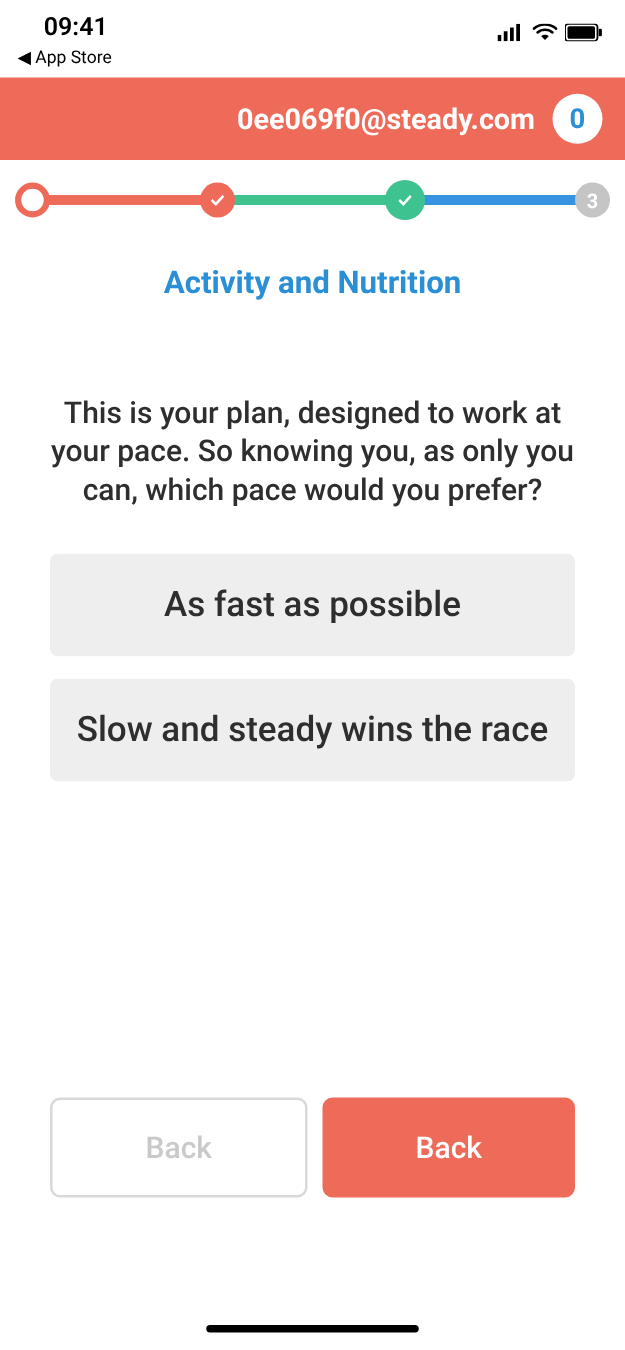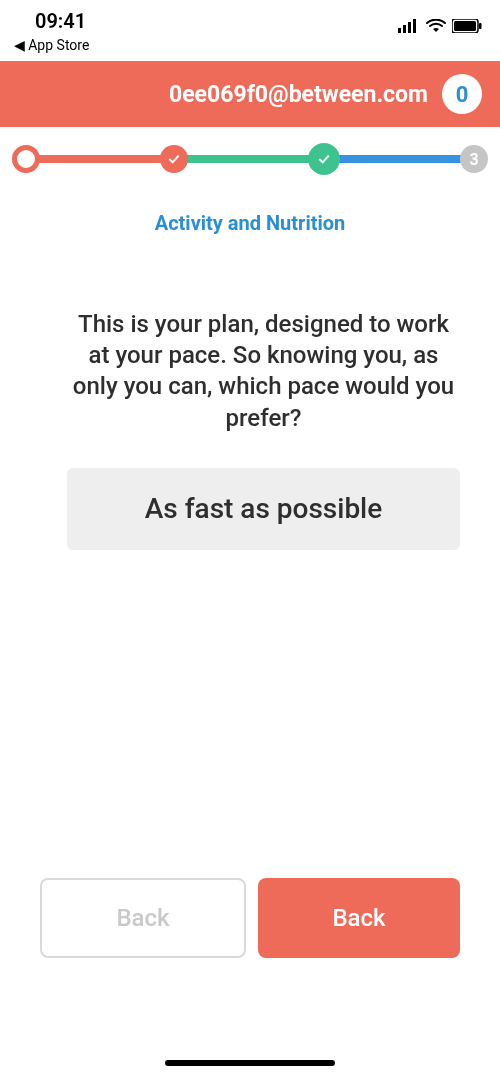--- a/index.html
+++ b/index.html
@@ -104,29 +104,28 @@
   }
   .node.pending {
     background: #c5c5c5;
     color: #fff;
   }
   .node svg { width: 16px; height: 16px; stroke: #fff; stroke-width: 3; fill: none; }
   
   .section-title {
     text-align: center;
     color: #2a8fd4;
-    font-size: 20px;
+    font-size: 25px;
     font-weight: 700;
     margin-top: 20px;
   }
   
   .body-wrap {
     padding: 0 40px;
     margin-top: 74px;
-    margin-left: 27px;
   }
   .question {
     font-size: 24px;
     line-height: 1.3;
     text-align: center;
     color: #2e2e2e;
     font-weight: 500;
     margin-bottom: 34px;
   }
   .option {
@@ -224,21 +223,21 @@
           <rect x="0" y="0" width="26" height="14" rx="3" fill="none" stroke="#000" stroke-width="1.5"></rect>
           <rect x="2" y="2" width="22" height="10" rx="1.5" fill="#000"></rect>
           <rect x="27" y="4" width="2.5" height="6" rx="1" fill="#000"></rect>
         </svg>
     </span>
   </div>
 </div>
 <div class="back-appstore">◀ App Store</div>
 
 <div class="header">
-  <span class="header-email">0ee069f0@between.com</span>
+  <span class="header-email">0ee069f0@steady.com</span>
   <span class="header-badge">0</span>
 </div>
 
 <div class="stepper">
   <div class="stepper-track">
     <div class="seg red"></div>
     <div class="seg green"></div>
     <div class="seg blue"></div>
   </div>
   <div class="stepper-nodes">
@@ -258,20 +257,23 @@
 </div>
 
 <div class="section-title">Activity and Nutrition</div>
 
 <div class="body-wrap">
   <div class="question">This is your plan, designed to work at your pace. So knowing you, as only you can, which pace would you prefer?</div>
 
   <div class="option">
     <span>As fast as possible</span>
   </div>
+  <div class="option">
+    <span>Slow and steady wins the race</span>
+  </div>
 </div>
 
 <div class="footer">
   <div class="btn back">Back</div>
   <div class="btn next">Back</div>
 </div>
 
 <div class="home-indicator"></div>
 
 </body></html>

